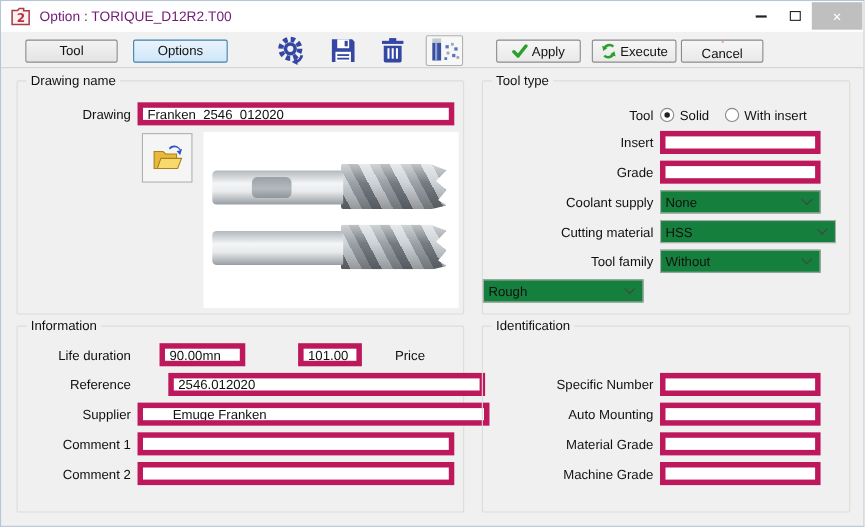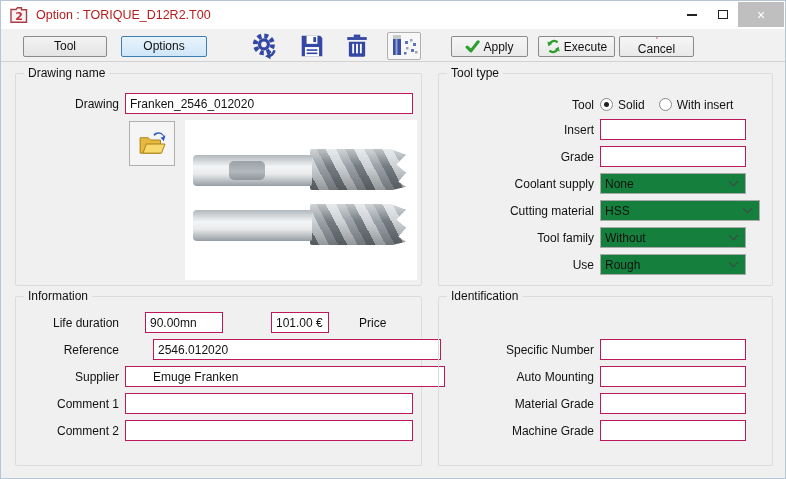--- a/index.html
+++ b/index.html
@@ -2,21 +2,21 @@
 <html><head>
 <meta charset="utf-8">
 <style>
   * { margin:0; padding:0; box-sizing:border-box; }
   html,body { width:786px; height:479px; font-family:"Liberation Sans", sans-serif; font-size:12px; color:#111; }
   #dialog { position:relative; width:786px; height:479px; background:#f0f0f0; border:1px solid #b6c6d6; overflow:hidden; }
 
   
   #titlebar { position:absolute; left:0; top:0; width:100%; height:28px; background:#ffffff; display:flex; align-items:center; }
   #app-icon { margin-left:8px; width:20px; height:20px; }
-  #title-text { margin-left:7px; font-size:12.5px; color:#b91c1c; }
+  #title-text { margin-left:7px; font-size:12.5px; color:#701a75; }
   #win-controls { position:absolute; right:1px; top:1px; height:25px; display:flex; }
   .win-btn { width:31px; height:25px; display:flex; align-items:center; justify-content:center; }
   .glyph-min { width:10px; height:2px; background:#222; }
   .glyph-max { width:10px; height:9px; border:1.5px solid #222; background:#fff; }
   .win-close { width:46px; background:#bfbfbf; color:#fff; font-size:14px; }
 
   
   #toolbar { position:absolute; left:0; top:28px; width:100%; height:33px; background:#f1f1f1; border-bottom:1px solid #d2d2d2; }
   .tab-btn { position:absolute; top:7px; height:21px; text-align:center; line-height:19px; background:linear-gradient(#f3f3f3,#e4e4e4); border:1px solid #8a8a8a; border-radius:2px; cursor:default; }
   #tab-tool { left:22px; width:84px; }
@@ -36,21 +36,21 @@
   .grp-title { position:absolute; top:-8px; left:8px; background:#f0f0f0; padding:0 4px; }
   #grp-drawing { left:14px; top:72px; width:407px; height:213px; }
   #grp-tooltype { left:437px; top:72px; width:335px; height:213px; }
   #grp-info { left:14px; top:295px; width:407px; height:170px; }
   #grp-ident { left:437px; top:295px; width:335px; height:170px; }
 
   .row { position:absolute; display:flex; align-items:center; height:21px; }
   .flabel { display:inline-block; text-align:right; padding-right:6px; }
   .lab-left { width:109px; }
   .lab-right { width:161px; }
-  input.tb { height:21px; border:1px solid #be185d; background:#fff; font-family:"Liberation Sans",sans-serif; font-size:12px; padding:0 4px; color:#111; }
+  input.tb { height:21px; border:5px solid #be185d; background:#fff; font-family:"Liberation Sans",sans-serif; font-size:12px; padding:0 4px; color:#111; }
   .combo { height:21px; background:#15803d; border:1px solid #a9a9a9; display:flex; align-items:center; justify-content:space-between; padding-left:4px; }
   .chevron { width:7px; height:7px; border-right:1.5px solid #444; border-bottom:1.5px solid #444; transform:rotate(45deg); margin-right:8px; margin-top:-4px; }
 
   
   .radio-group { display:flex; align-items:center; gap:14px; }
   .radio-opt { display:flex; align-items:center; gap:5px; }
   .radio { width:13px; height:13px; border:1px solid #8a8a8a; border-radius:50%; background:#fff; position:relative; }
   .radio.checked::after { content:""; position:absolute; left:3px; top:3px; width:5px; height:5px; border-radius:50%; background:#222; }
 
   
@@ -224,21 +224,20 @@
       </div>
     </div>
     <div class="row" style="left:0; top:153px;">
       <span class="flabel lab-right">Tool family</span>
       <div class="combo" style="width:146px;">
         <span>Without</span>
         <span class="chevron"></span>
       </div>
     </div>
     <div class="row" style="left:0; top:180px;">
-      <span class="flabel lab-right">Use</span>
       <div class="combo" style="width:146px;">
         <span>Rough</span>
         <span class="chevron"></span>
       </div>
     </div>
   </div>
 
   <div class="groupbox" id="grp-info">
     <span class="grp-title">Information</span>
     <div class="row" style="left:0; top:15px;gap:20px;">

